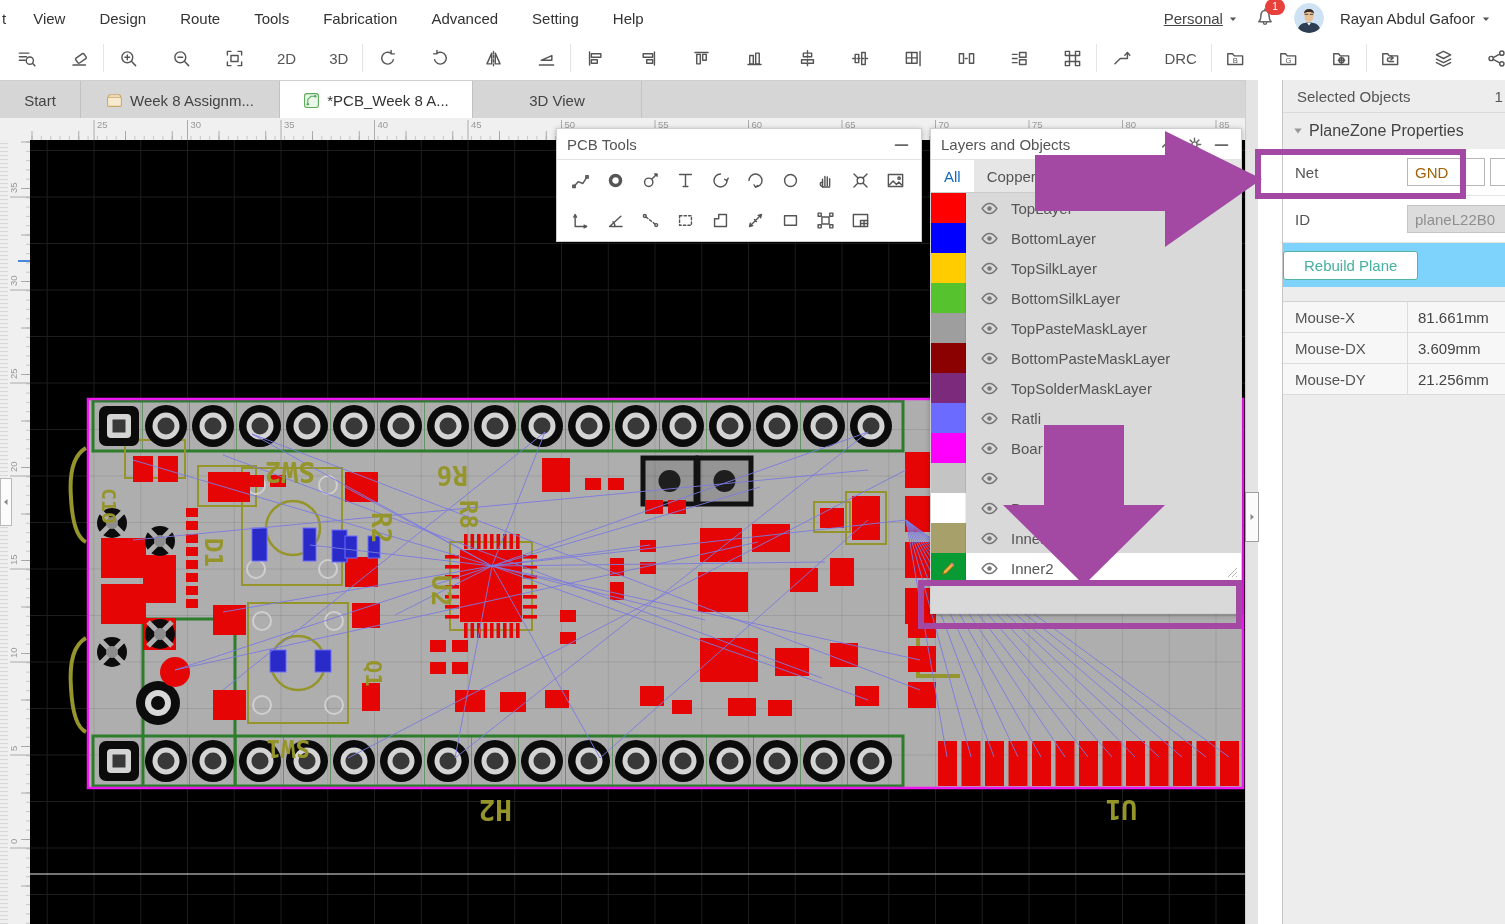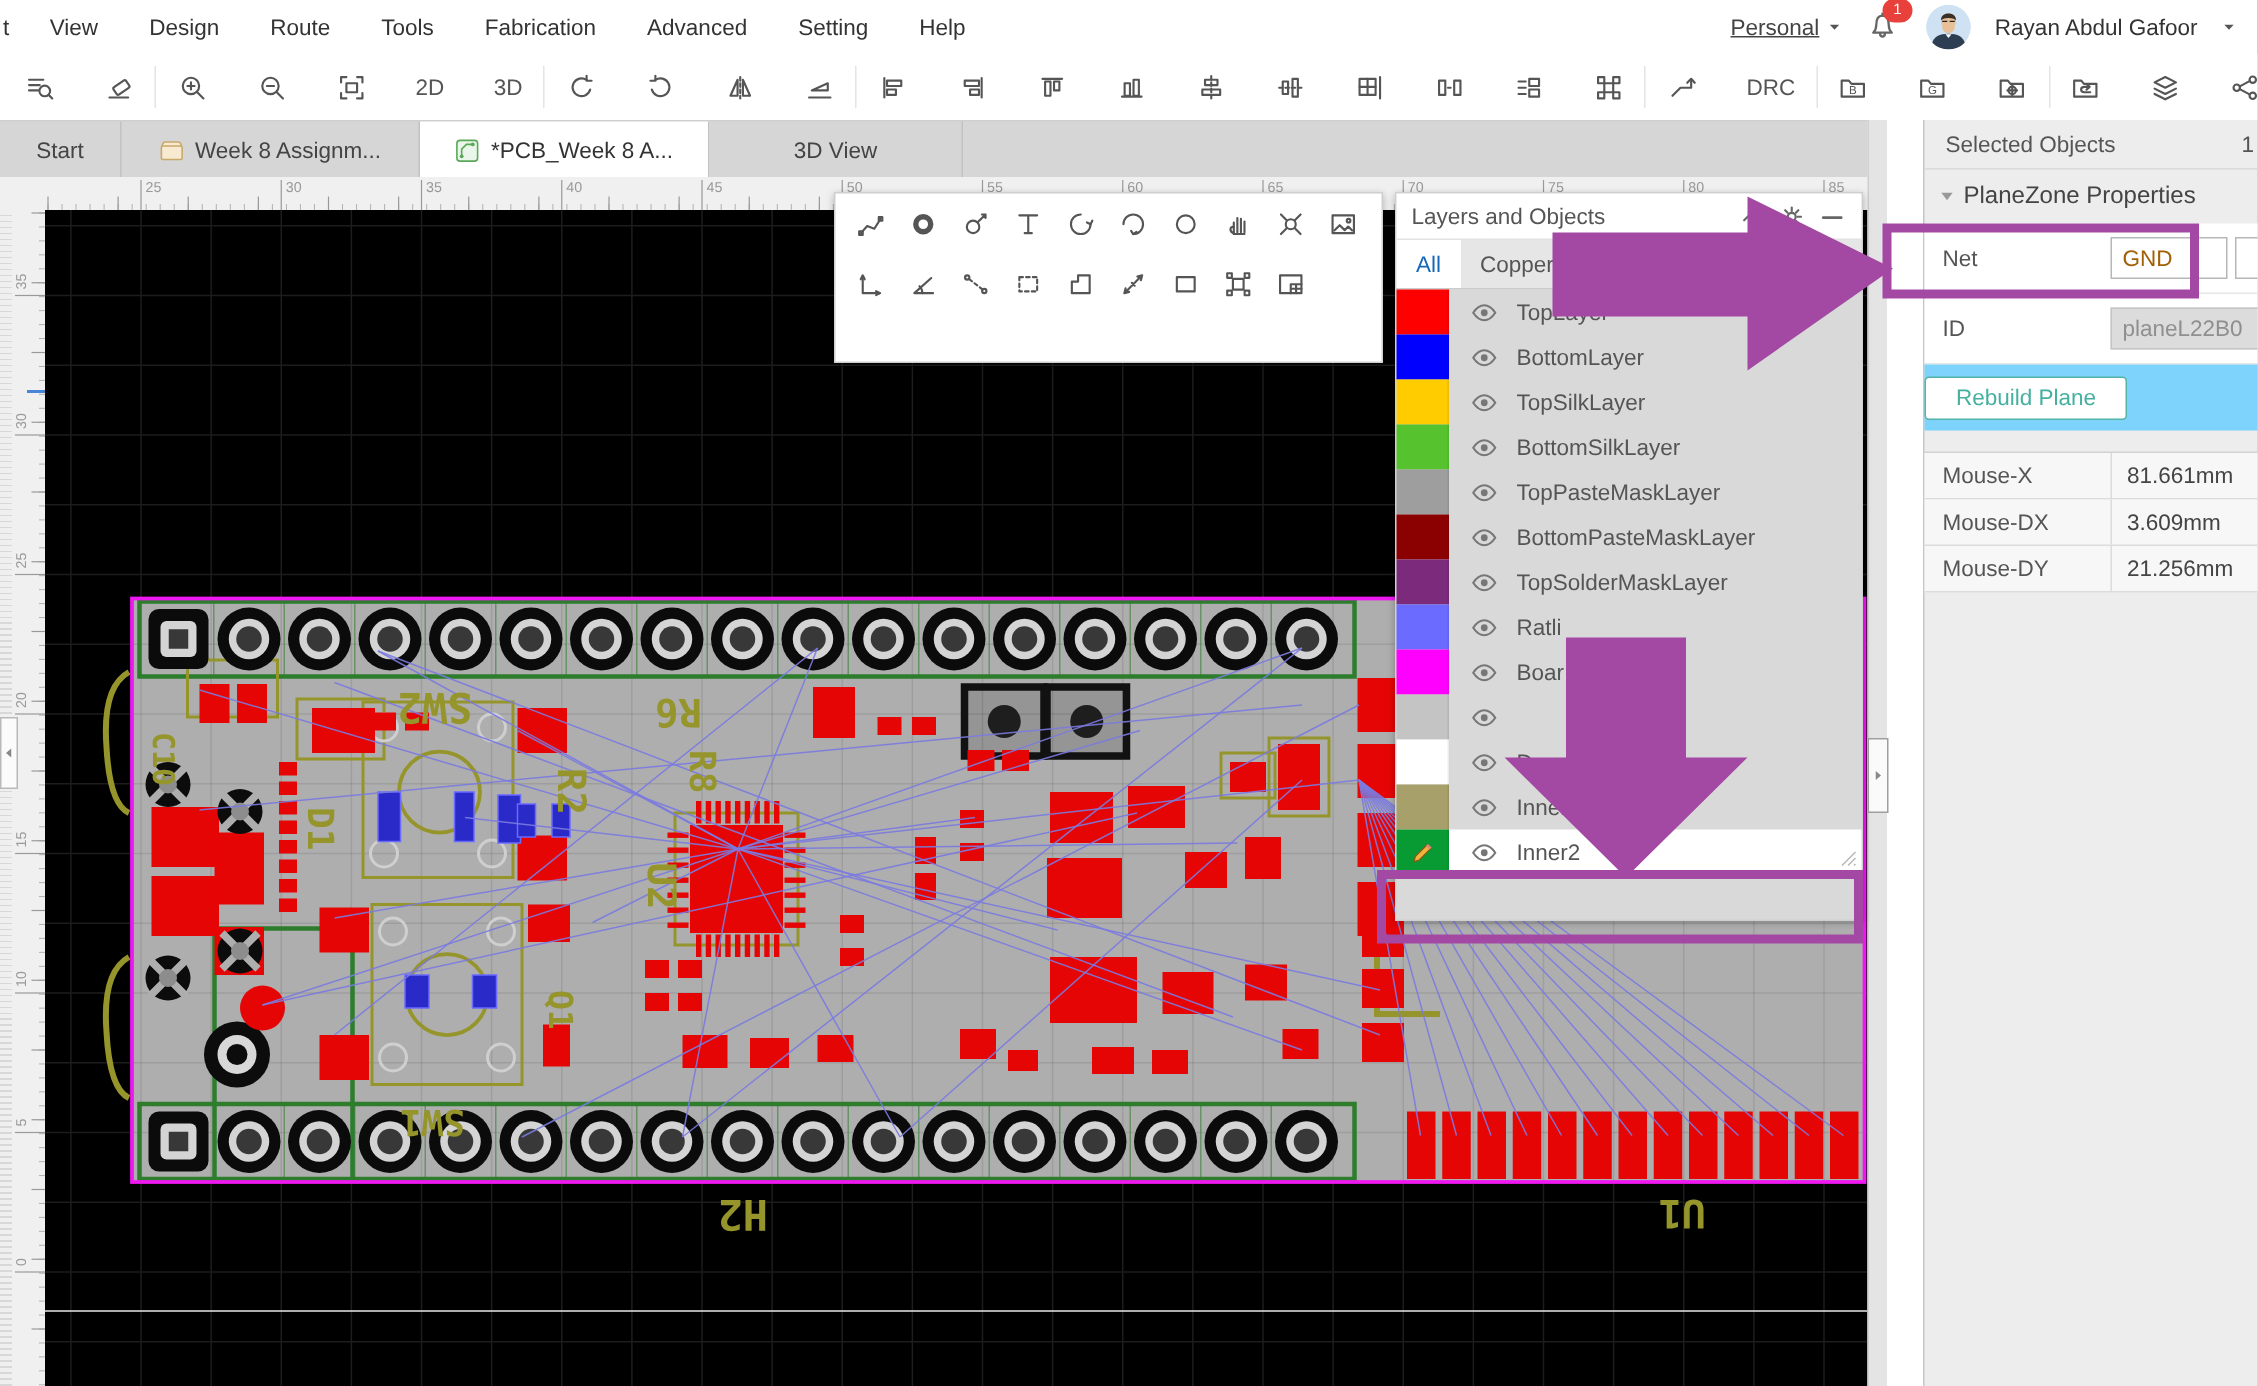--- a/index.html
+++ b/index.html
@@ -10,21 +10,21 @@
   .menubar{position:absolute;left:0;top:0;width:1505px;height:36px;background:#fff;
            display:flex;align-items:center;}
   .menu-item{padding:0 17px;font-size:15px;color:#333;cursor:default;white-space:nowrap;}
   .menu-item:first-child{padding:0 10px 0 2px;}
   .menubar-right{margin-left:auto;display:flex;align-items:center;gap:16px;padding-right:14px;}
   .workspace-switch{display:flex;align-items:center;gap:5px;font-size:15px;color:#444;text-decoration:underline;}
   .bell-wrap{position:relative;width:24px;height:24px;color:#666;}
   .badge{position:absolute;top:-7px;right:-7px;min-width:16px;height:16px;border-radius:8px;
          background:#e8413c;color:#fff;font-size:10px;line-height:16px;text-align:center;padding:0 2px;}
   .avatar{width:30px;height:30px;border-radius:50%;overflow:hidden;flex:0 0 auto;}
-  .user-wrap{display:flex;align-items:center;gap:16px;font-size:15px;color:#333;}
+  .user-wrap{display:flex;align-items:center;gap:6px;font-size:15px;color:#333;}
   
   .toolbar{position:absolute;left:0;top:36px;width:1505px;height:44px;background:#fff;
            display:flex;align-items:center;padding-left:2px;}
   .tb-group{display:flex;align-items:center;padding:0 8px;border-right:1px solid #e4e4e4;height:28px;gap:21px;}
   .tb-group:last-child{border-right:none;}
   .tb-btn{width:32px;height:30px;border:none;background:transparent;color:#555;display:flex;
           align-items:center;justify-content:center;font-size:14px;cursor:pointer;padding:0;}
   .tb-btn.txt{width:auto;padding:0 6px;font-size:15px;color:#555;font-family:inherit;}
   
   .tabbar{position:absolute;left:0;top:80px;width:1245px;height:38px;background:#d6d6d6;
@@ -1112,20 +1112,30 @@
       <text x="102" y="488" font-size="20" fill="#95952c" font-family="DejaVu Sans Mono,monospace" font-weight="bold" transform="rotate(90 102 488)">C10</text>
       <text x="310" y="740" font-size="24" fill="#95952c" font-family="DejaVu Sans Mono,monospace" font-weight="bold" transform="rotate(180 310 740)">SW1</text>
     </svg>
   <div class="collapse-left">
     <svg viewBox="0 0 16 16" width="8" height="8" fill="#888">
         <path d="M11 2L4 8l7 6z"></path>
       </svg>
   </div>
 
   <div class="palette pcb-tools">
+    <div class="palette-header">
+      <span>PCB Tools</span>
+      <span class="ph-actions">
+        <button class="ph-btn" id="pcbtools-min-slot">
+            <svg viewBox="0 0 16 16" width="19" height="19" fill="none" stroke="currentColor" stroke-width="1.2" stroke-linecap="round" stroke-linejoin="round">
+              <path d="M3 8.5h10" stroke-width="1.6"></path>
+            </svg>
+          </button>
+      </span>
+    </div>
     <div class="tool-row" id="pcb-tools-row1">
         <button class="tool-btn">
           <svg viewBox="0 0 16 16" width="19" height="19" fill="none" stroke="currentColor" stroke-width="1.2" stroke-linecap="round" stroke-linejoin="round">
             <path d="M2.5 13l3.5-4 4 1.5L13.5 5"></path>
             <rect x="1.5" y="12" width="2" height="2"></rect>
             <rect x="12.5" y="4" width="2" height="2"></rect>
           </svg>
         </button>
         <button class="tool-btn">
           <svg viewBox="0 0 16 16" width="19" height="19" fill="none" stroke="currentColor" stroke-width="1.2" stroke-linecap="round" stroke-linejoin="round">

